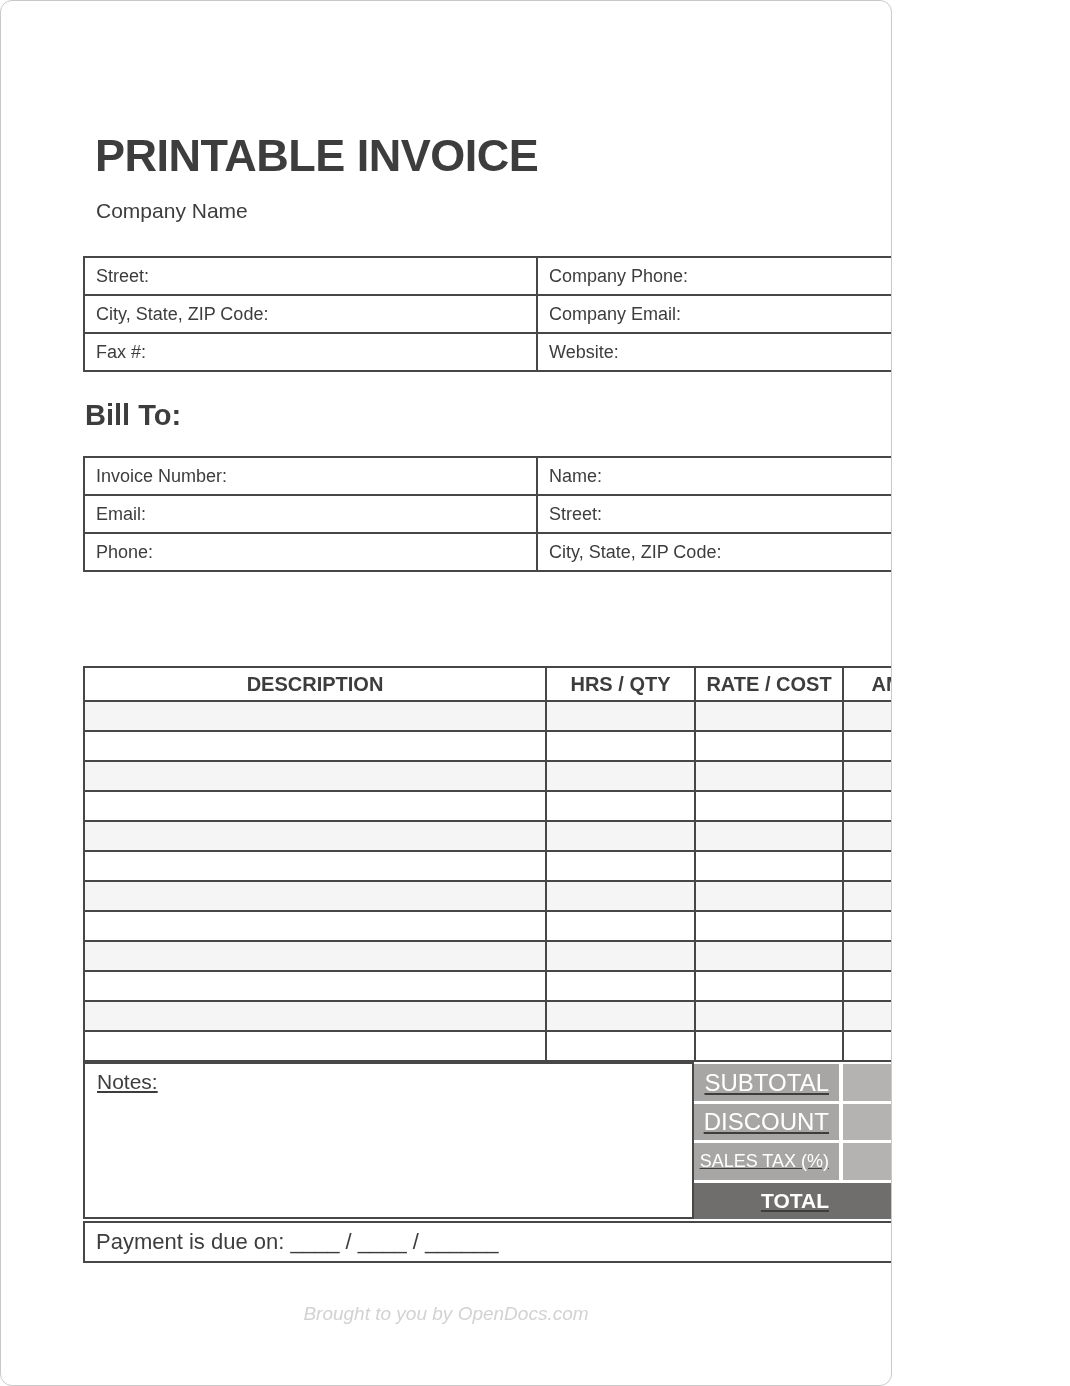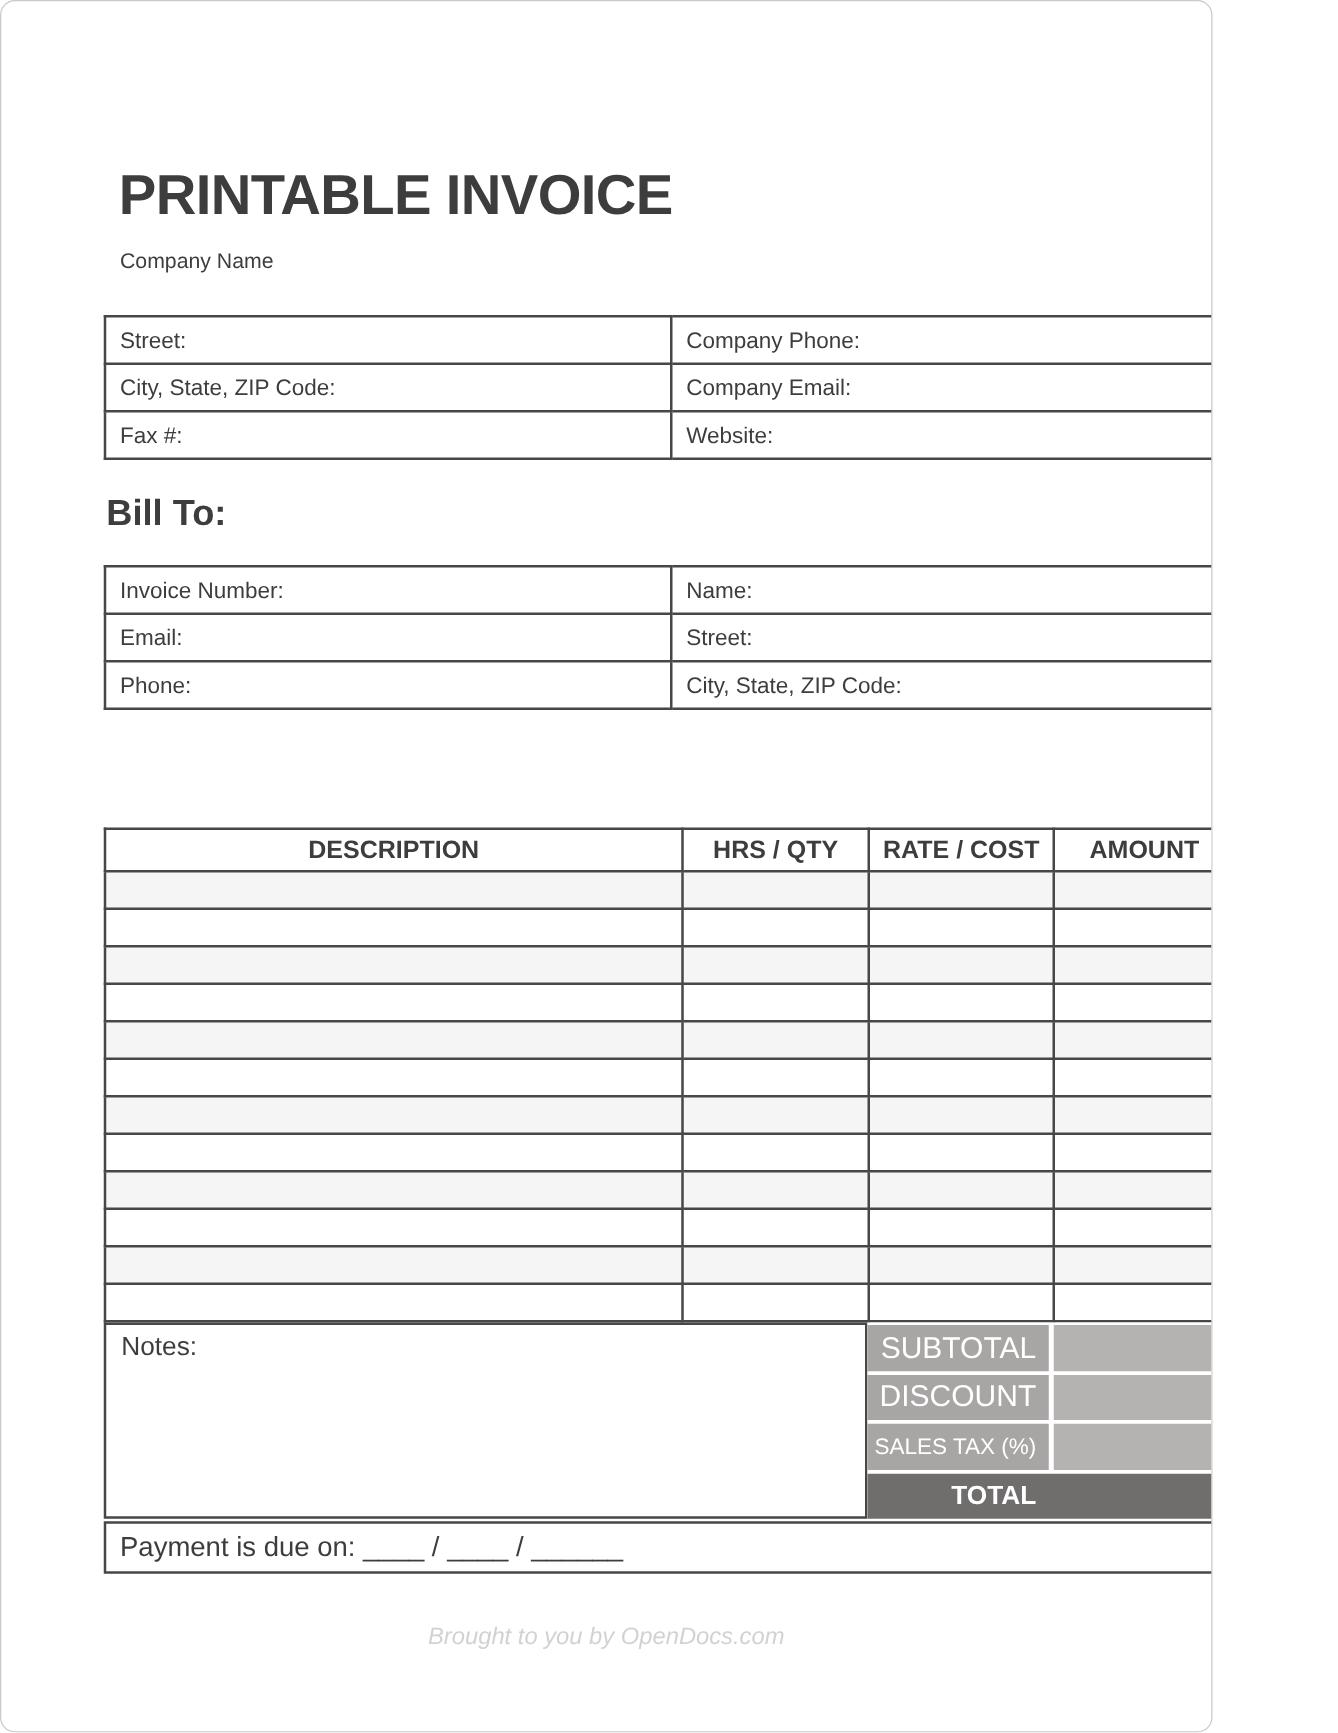--- a/index.html
+++ b/index.html
@@ -9,38 +9,38 @@
     --gray-label:#a8a5a5;
     --gray-value:#b5b2b2;
     --gray-total:#706d6d;
     --page-border:#c9c9c9;
     --faint:#d2d2d2;
   }
   html,body{margin:0;padding:0;background:#fff;}
   body{font-family:"Liberation Sans","DejaVu Sans",sans-serif;color:var(--ink);}
   .page{
     position:relative;
-    width:970px;height:1386px;
+    width:892px;height:1386px;
     box-sizing:border-box;
     background:#fff;
     border:1px solid var(--page-border);
     border-radius:12px;
     overflow:hidden;
   }
   .title{
     margin:131px 0 0 94px;
     font-size:45px;
     font-weight:800;
     letter-spacing:-0.5px;
     color:var(--ink);
     line-height:1.05;
   }
   .company-name{
     margin:20px 0 0 95px;
-    font-size:17px;
+    font-size:21px;
   }
   table.info-table{
     border-collapse:collapse;
     table-layout:fixed;
     margin:33px 0 0 82px;
     width:905px;
   }
   table.info-table td{
     border:2px solid var(--line);
     height:36px;
@@ -74,20 +74,21 @@
     border:2px solid var(--line);
     height:26px;
     background:#fff;
   }
   table.items-table tbody tr:nth-child(odd) td{background:var(--stripe);}
   .bottom{
     display:flex;
     margin:0 0 0 82px;
     width:904px;
     height:157px;
+    text-decoration:underline;
   }
   .notes{
     flex:0 0 611px;
     box-sizing:border-box;
     border:2px solid var(--line);
     padding:6px 0 0 12px;
     font-size:21px;
     color:var(--ink);
   }
   .totals{

